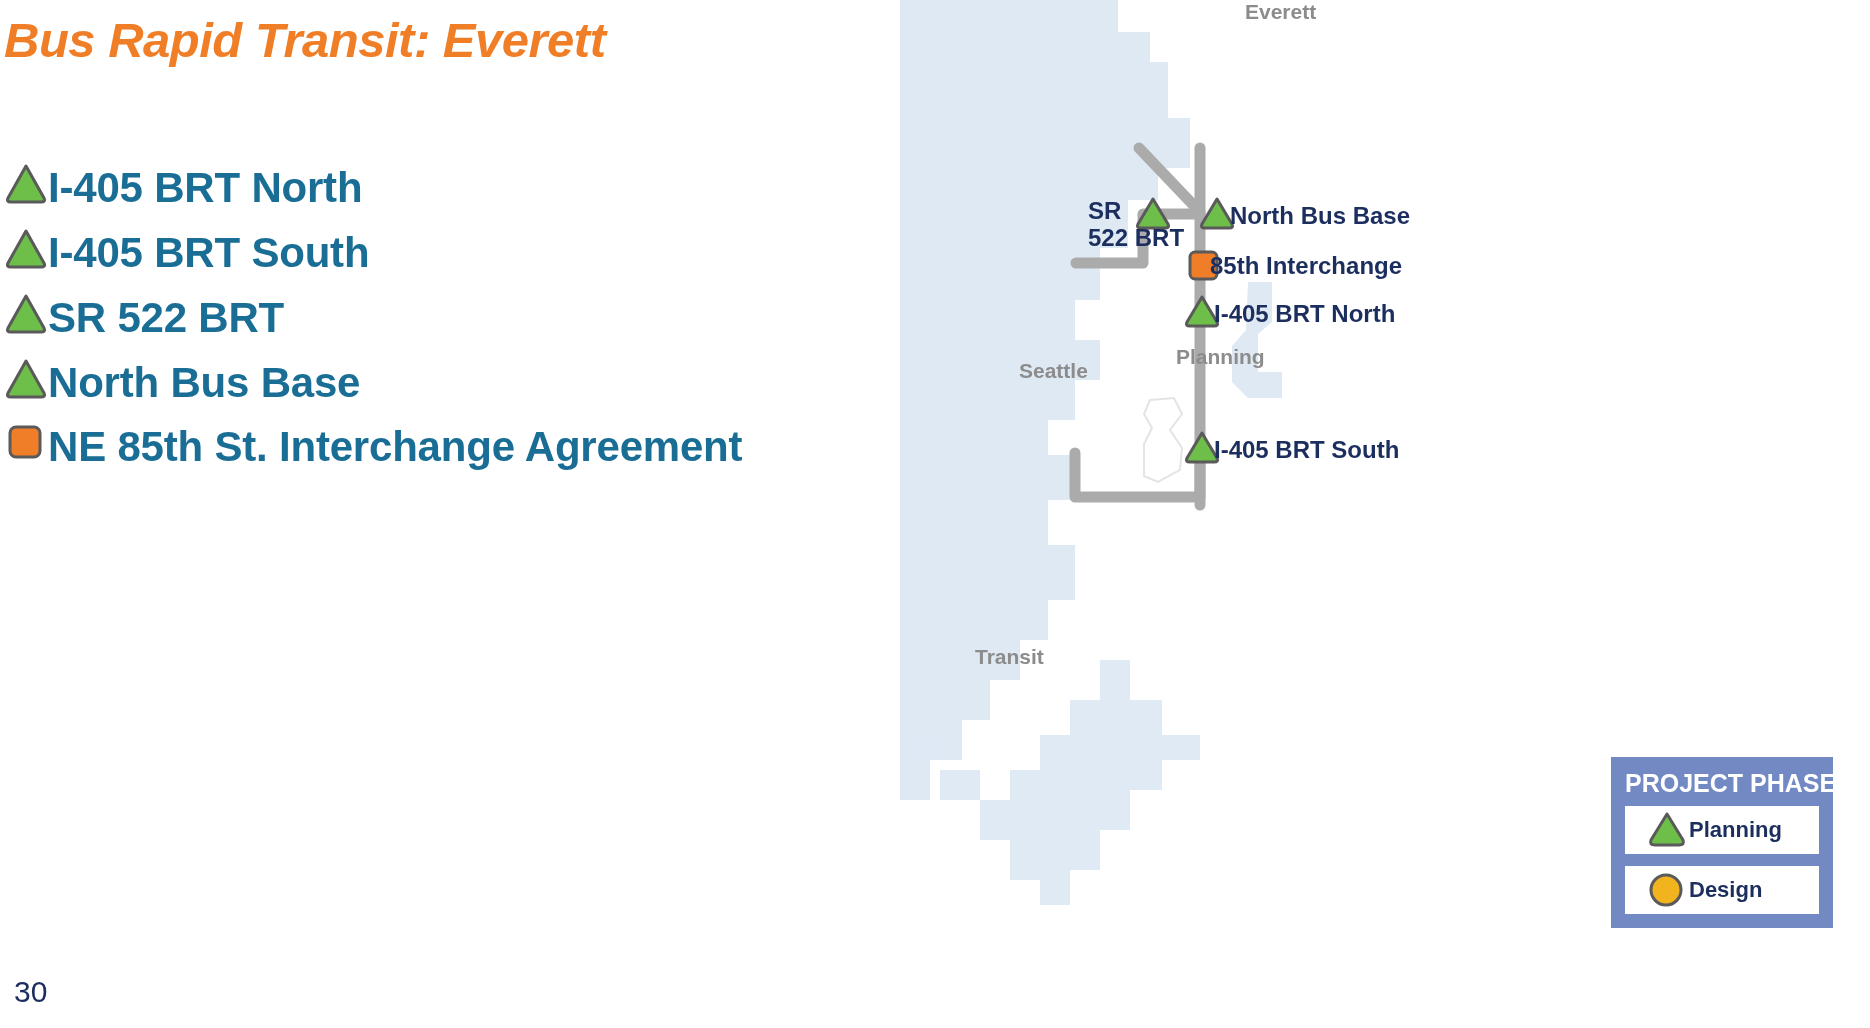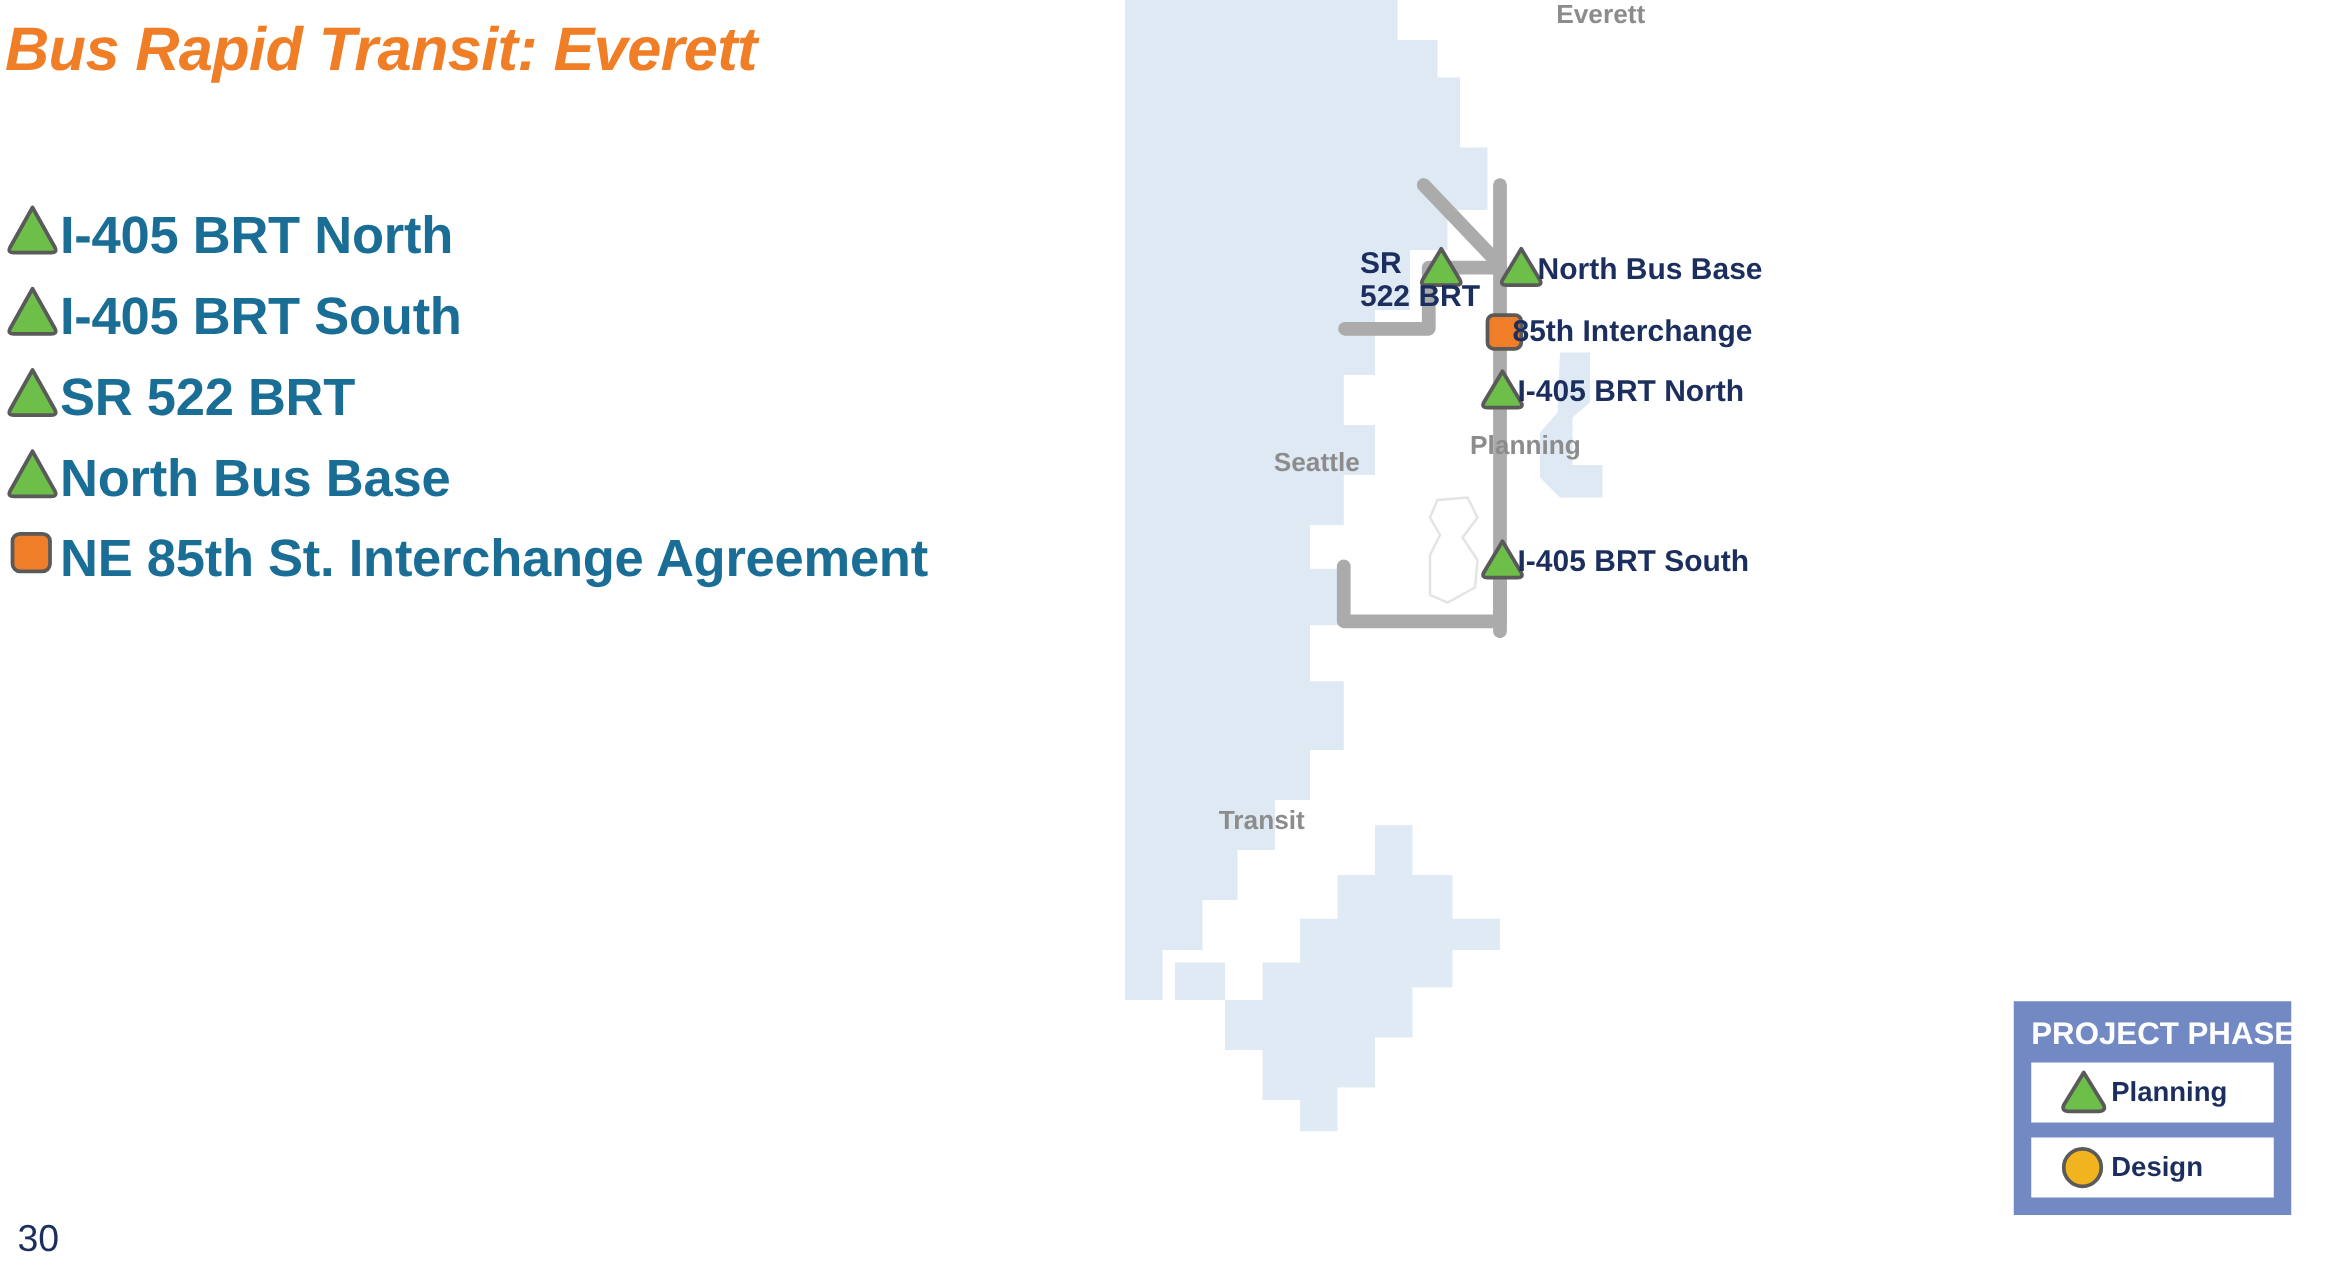--- a/index.html
+++ b/index.html
@@ -97,21 +97,21 @@
     line-height: 1.12;
   }
   .map-marker {
     position: absolute;
   }
 
   
   #legend {
     position: absolute;
     left: 1611px;
-    top: 801px;
+    top: 757px;
     width: 222px;
     background: #7289C4;
     padding: 0px 0px 14px 0px;
   }
   #legend-title {
     color: #ffffff;
     font-size: 25px;
     font-weight: bold;
     padding: 12px 0 8px 14px;
     letter-spacing: 0px;

